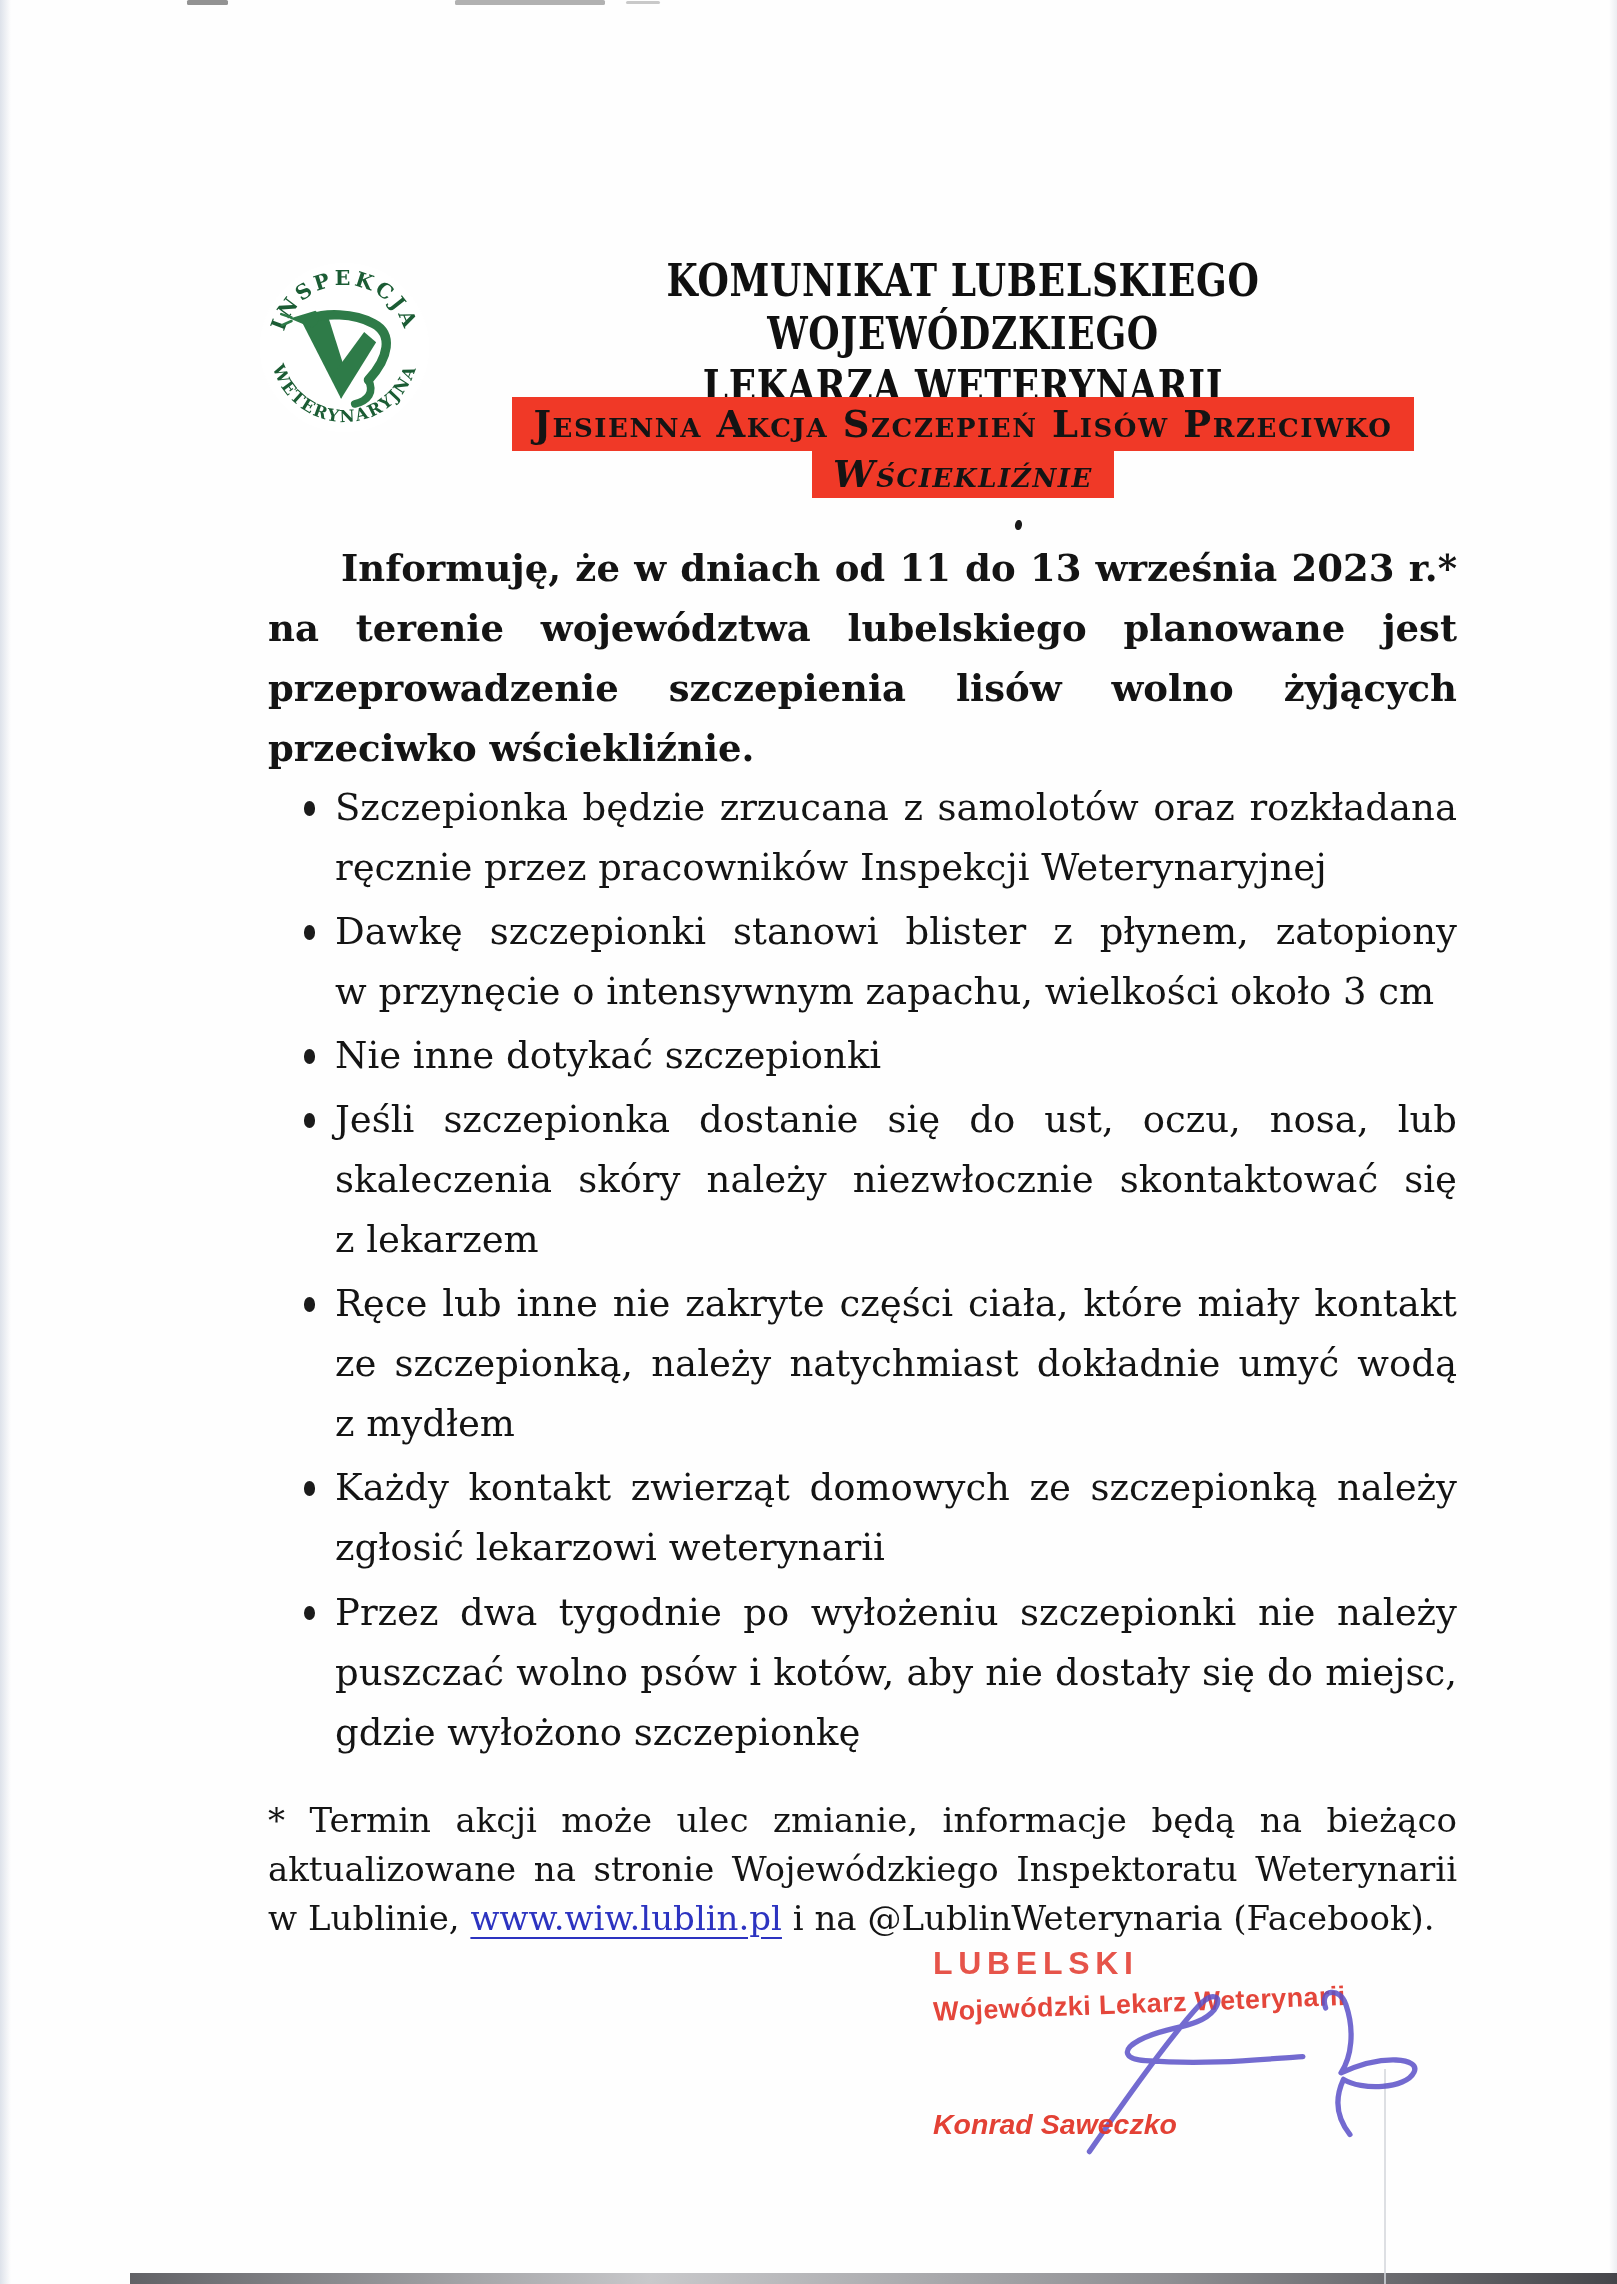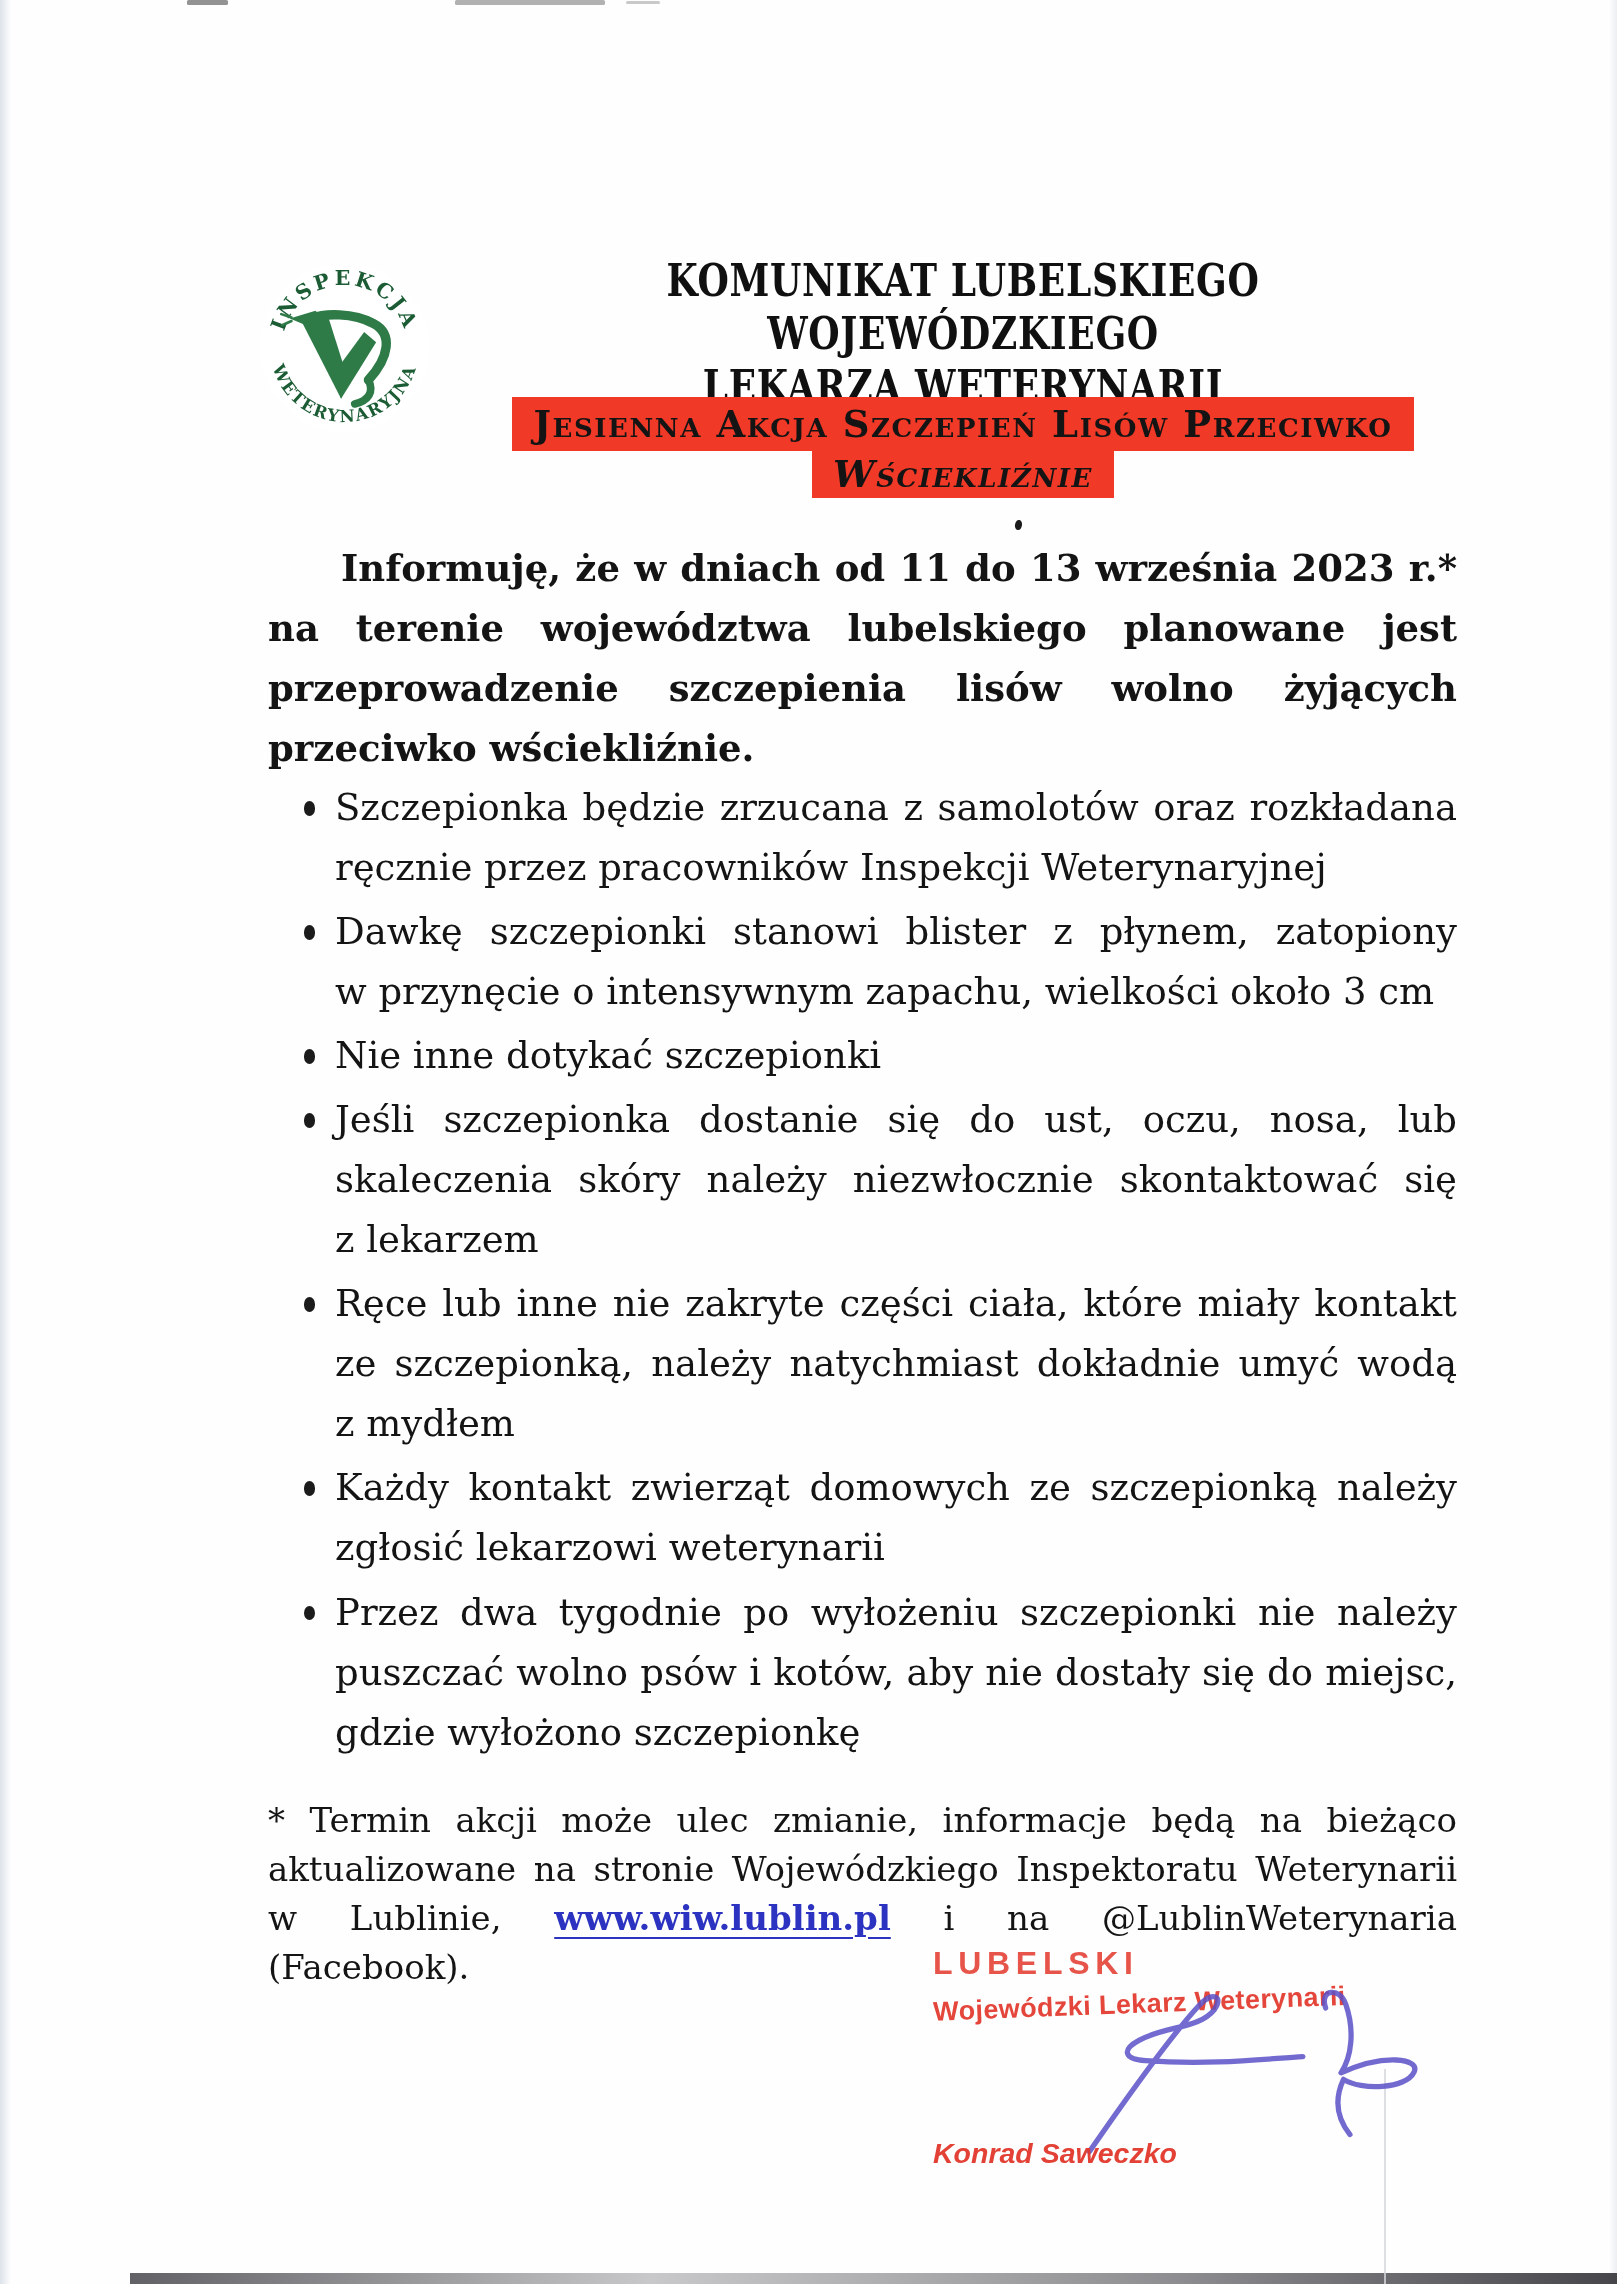--- a/index.html
+++ b/index.html
@@ -54,30 +54,30 @@
     position:absolute;left:268px;top:538px;width:1189px;
     font-size:37px;line-height:60px;text-align:justify;color:var(--ink);
   }
   .intro{margin:0;text-indent:73px;font-weight:bold;}
   ul.points{list-style:none;margin:0;padding:0;}
   ul.points li{position:relative;padding-left:67px;margin:0 0 4.1px 0;}
   ul.points .dot{position:absolute;left:36px;top:23px;width:11.4px;height:14.6px;
     background:#1b1b1b;border-radius:50%;}
   .footnote{margin-top:33px;font-size:34px;line-height:49px;text-align:justify;}
   .footnote a{color:var(--link-blue);text-decoration:underline;
-    text-decoration-thickness:2.4px;text-underline-offset:7.3px;font-weight:bold;}
+    text-decoration-thickness:2.4px;text-underline-offset:7.3px;}
   
   .stamp{
     position:absolute;left:933px;top:1945px;width:504px;text-align:left;
     color:var(--stamp-red);font-family:"Liberation Sans",sans-serif;
   }
   .stamp-l1{font-size:32px;font-weight:700;letter-spacing:5.7px;line-height:36px;opacity:.85;}
   .stamp-l2{font-size:27px;font-weight:700;letter-spacing:0.4px;line-height:33px;
     transform:rotate(-2.2deg);margin-top:4.9px;opacity:.92;}
-  .stamp-name{margin-top:118px;font-size:28.5px;font-weight:700;font-style:italic;opacity:.95;}
+  .stamp-name{margin-top:89px;font-size:28.5px;font-weight:700;font-style:italic;opacity:.95;}
   .signature-svg{position:absolute;left:45px;top:24.4px;width:455px;height:211px;
     pointer-events:none;}
 </style>
 </head>
 <body>
 
 <div class="page">
 
   <div class="edge-left"></div>
   <div class="edge-right"></div>

